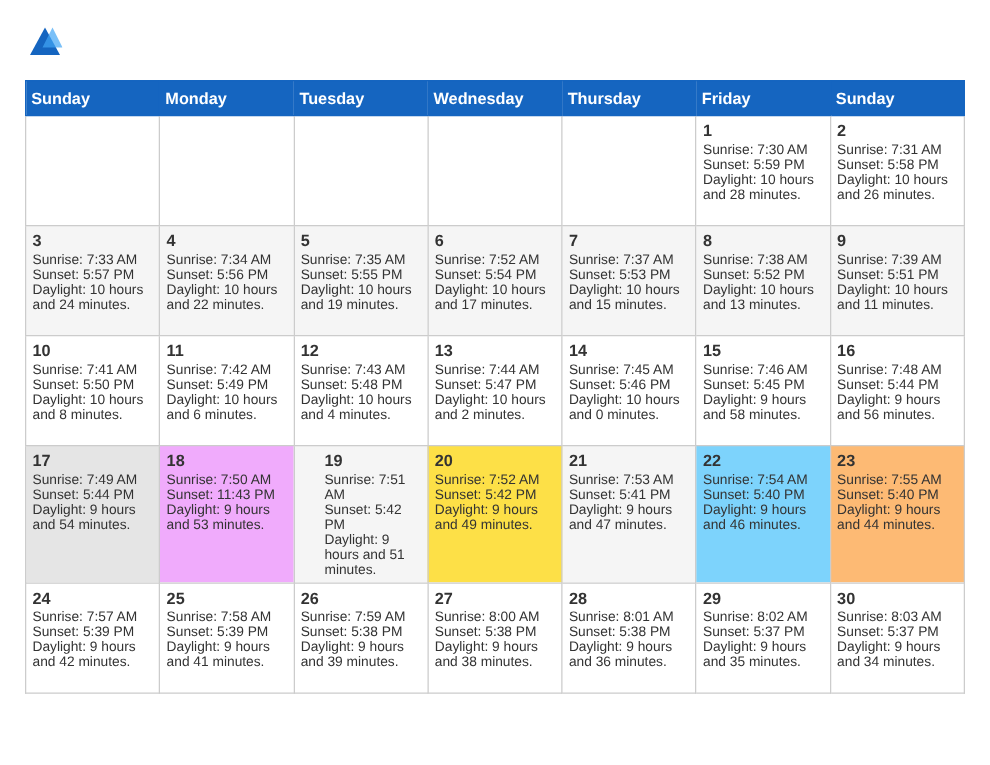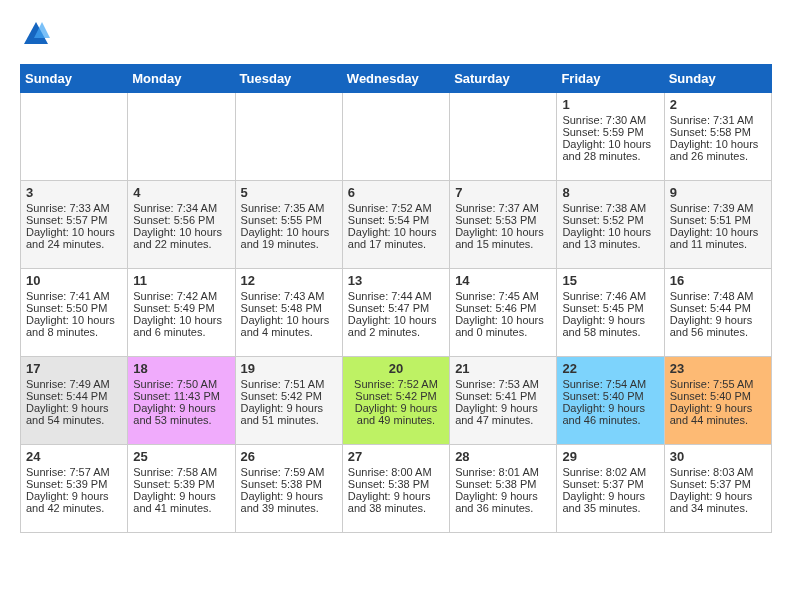--- a/index.html
+++ b/index.html
@@ -103,21 +103,21 @@
   </div>
 </div>
 
 <table class="calendar">
   <thead>
     <tr id="weekday-header">
         <th>Sunday</th>
         <th>Monday</th>
         <th>Tuesday</th>
         <th>Wednesday</th>
-        <th>Saturday</th>
+        <th>Thursday</th>
         <th>Friday</th>
         <th>Sunday</th>
       </tr>
   </thead>
   <tbody id="calendar-body">
       <tr>
         <td class="empty-cell"></td>
         <td class="empty-cell"></td>
         <td class="empty-cell"></td>
         <td class="empty-cell"></td>
@@ -229,27 +229,27 @@
           <div>Sunrise: 7:49 AM</div>
           <div>Sunset: 5:44 PM</div>
           <div>Daylight: 9 hours and 54 minutes.</div>
         </td>
         <td style="background: #f0abfc;">
           <span class="day-num">18</span>
           <div>Sunrise: 7:50 AM</div>
           <div>Sunset: 11:43 PM</div>
           <div>Daylight: 9 hours and 53 minutes.</div>
         </td>
-        <td style="background: rgb(245, 245, 245);">
+        <td style="background: rgb(245, 245, 245); padding-left: 24px;">
           <span class="day-num">19</span>
           <div>Sunrise: 7:51 AM</div>
           <div>Sunset: 5:42 PM</div>
           <div>Daylight: 9 hours and 51 minutes.</div>
         </td>
-        <td style="background: #bef264; text-align: center;">
+        <td style="background: #fde047;">
           <span class="day-num">20</span>
           <div>Sunrise: 7:52 AM</div>
           <div>Sunset: 5:42 PM</div>
           <div>Daylight: 9 hours and 49 minutes.</div>
         </td>
         <td style="background: rgb(245, 245, 245);">
           <span class="day-num">21</span>
           <div>Sunrise: 7:53 AM</div>
           <div>Sunset: 5:41 PM</div>
           <div>Daylight: 9 hours and 47 minutes.</div>

